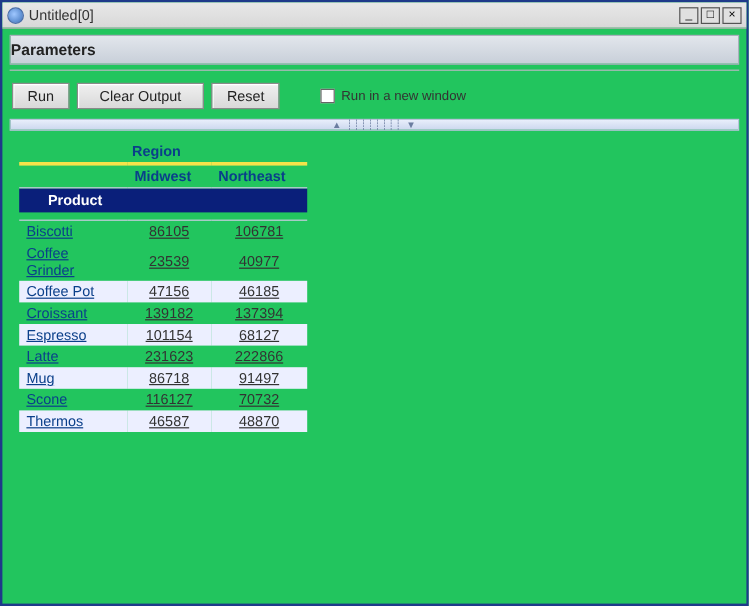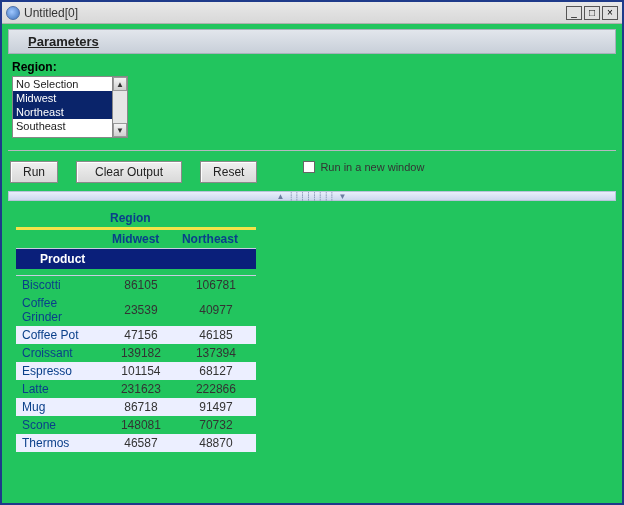--- a/index.html
+++ b/index.html
@@ -50,25 +50,24 @@
   .inner {
     flex: 1;
     padding: 5px 6px 6px 6px;
     display: flex;
     flex-direction: column;
     overflow: hidden;
   }
   .param-header {
     background: linear-gradient(#e2e6ec, #c8cfd9);
     border: 1px solid #a8b0bc;
-    padding: 4px 19px;
+    padding: 4px 0;
     font-weight: bold;
     font-size: 13px;
     color: #222;
-    text-decoration: underline;
   }
   .param-body {
     padding: 6px 4px 8px 4px;
   }
   .param-label {
     font-weight: bold;
     font-size: 12px;
     margin-bottom: 2px;
   }
   .select-wrap {
@@ -109,22 +108,22 @@
     font-size: 8px; color: #333;
   }
   .sb-track { flex: 1; background: #e6e6e6; }
   .hr {
     border: none;
     border-top: 1px solid #b5b9c0;
     margin: 4px 0 8px 0;
   }
   .toolbar {
     display: flex;
-    align-items: flex-start;
-    gap: 18px;
+    align-items: center;
+    gap: 6px;
     padding: 2px 2px 8px 2px;
   }
   .btn {
     border: 1px solid #8a8a8a;
     background: linear-gradient(#f0f0f0,#d9d9d9);
     padding: 3px 12px;
     font-size: 12px;
     color: #222;
     cursor: default;
     box-shadow: inset 1px 1px 0 #fff;
@@ -192,20 +191,21 @@
     font-size: 12px;
   }
   .gap td { height: 6px; }
   .thinline td {
     border-top: 1px solid #c9cde0;
     height: 0; padding: 0;
   }
   .drow td {
     padding: 2px 6px;
     font-size: 12px;
+    text-decoration: underline;
   }
   .drow td.name {
     color: #0a3f8a;
     text-align: left;
   }
   .drow td.val {
     color: #333;
     text-align: center;
     font-variant-numeric: tabular-nums;
   }
@@ -223,36 +223,20 @@
     <div class="spacer"></div>
     <div class="winbtn">_</div>
     <div class="winbtn">□</div>
     <div class="winbtn">×</div>
   </div>
 
   <div class="inner">
 
     <div class="param-header">Parameters</div>
 
-    <div class="param-body">
-      <div class="param-label">Region:</div>
-      <div class="select-wrap">
-        <div class="listbox">
-          <div class="opt">No Selection</div>
-          <div class="opt selected">Midwest</div>
-          <div class="opt selected">Northeast</div>
-          <div class="opt">Southeast</div>
-        </div>
-        <div class="sb-col">
-          <div class="sb-btn">▲</div>
-          <div class="sb-track"></div>
-          <div class="sb-btn">▼</div>
-        </div>
-      </div>
-    </div>
 
     <hr class="hr">
 
     <div class="toolbar">
       <div class="btn">Run</div>
       <div class="btn wide">Clear Output</div>
       <div class="btn">Reset</div>
       <div class="chk-wrap">
         <div class="chk"></div>
         <span>Run in a new window</span>
@@ -318,21 +302,21 @@
               <td class="val">231623</td>
               <td class="val">222866</td>
             </tr>
             <tr class="drow alt">
               <td class="name">Mug</td>
               <td class="val">86718</td>
               <td class="val">91497</td>
             </tr>
             <tr class="drow">
               <td class="name">Scone</td>
-              <td class="val">148081</td>
+              <td class="val">116127</td>
               <td class="val">70732</td>
             </tr>
             <tr class="drow alt">
               <td class="name">Thermos</td>
               <td class="val">46587</td>
               <td class="val">48870</td>
             </tr>
           </tbody>
       </table>
     </div>

